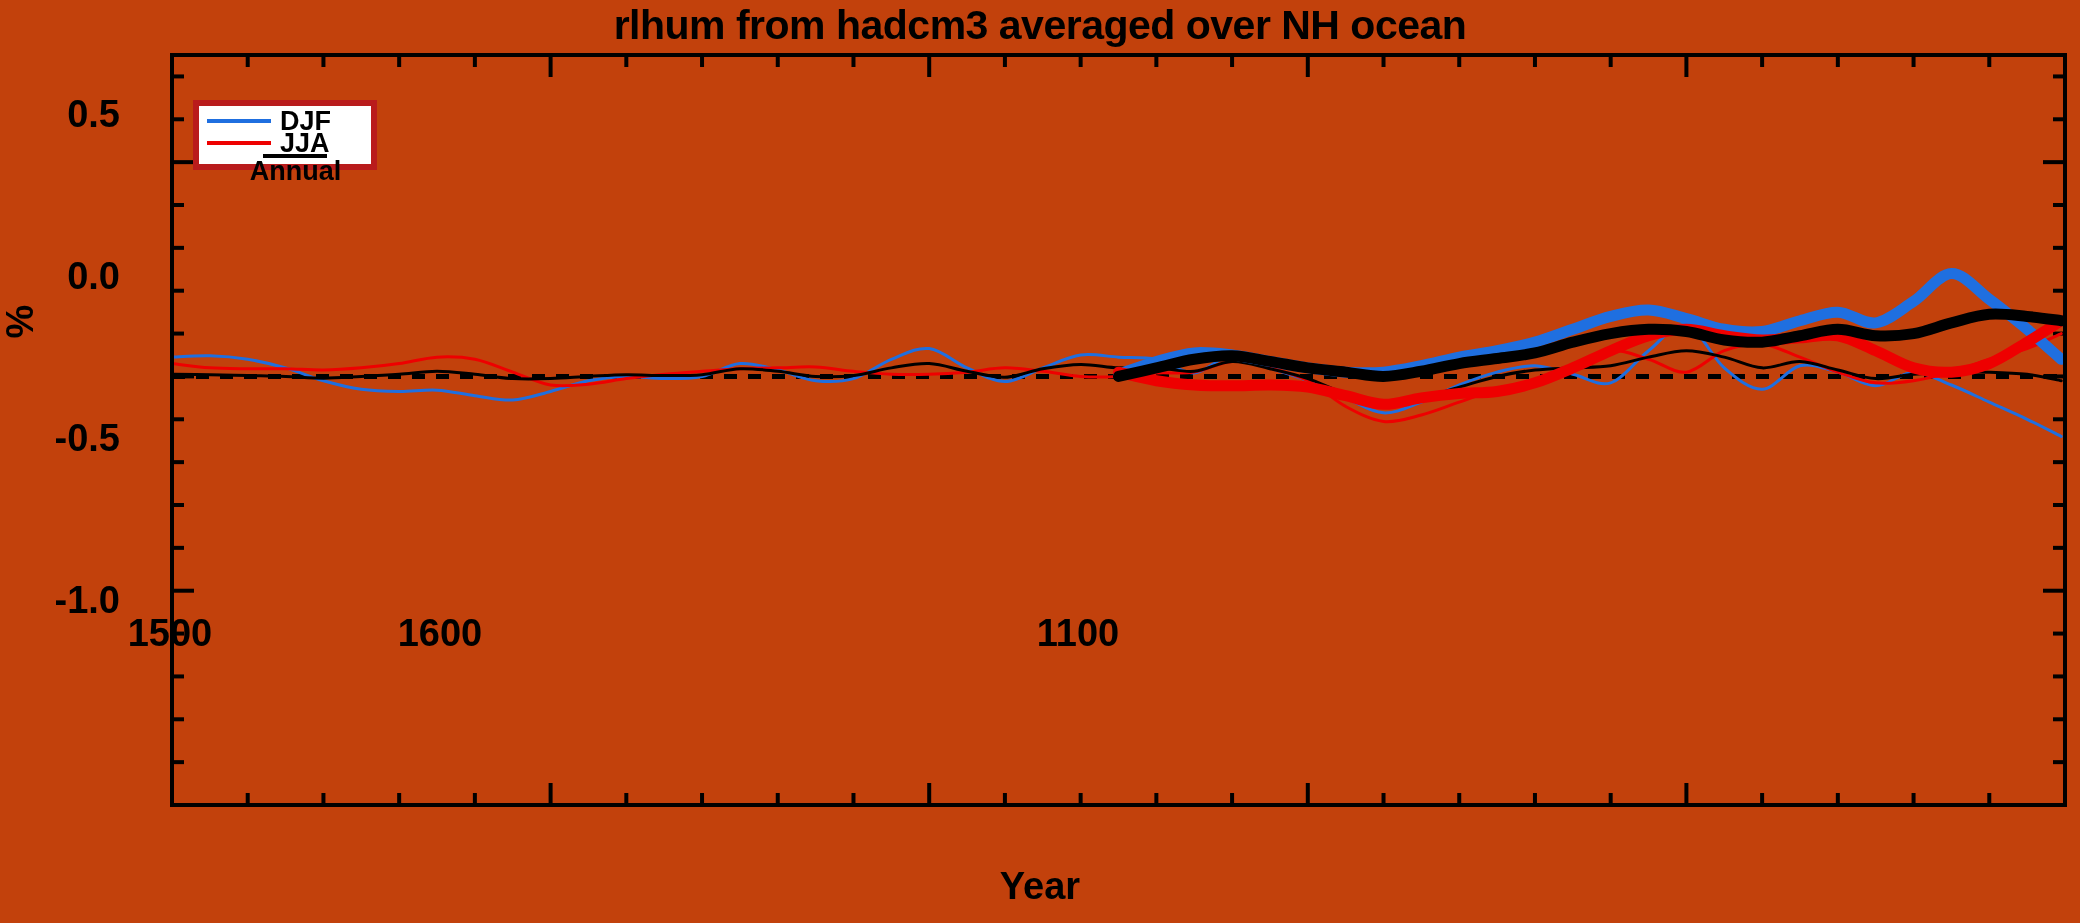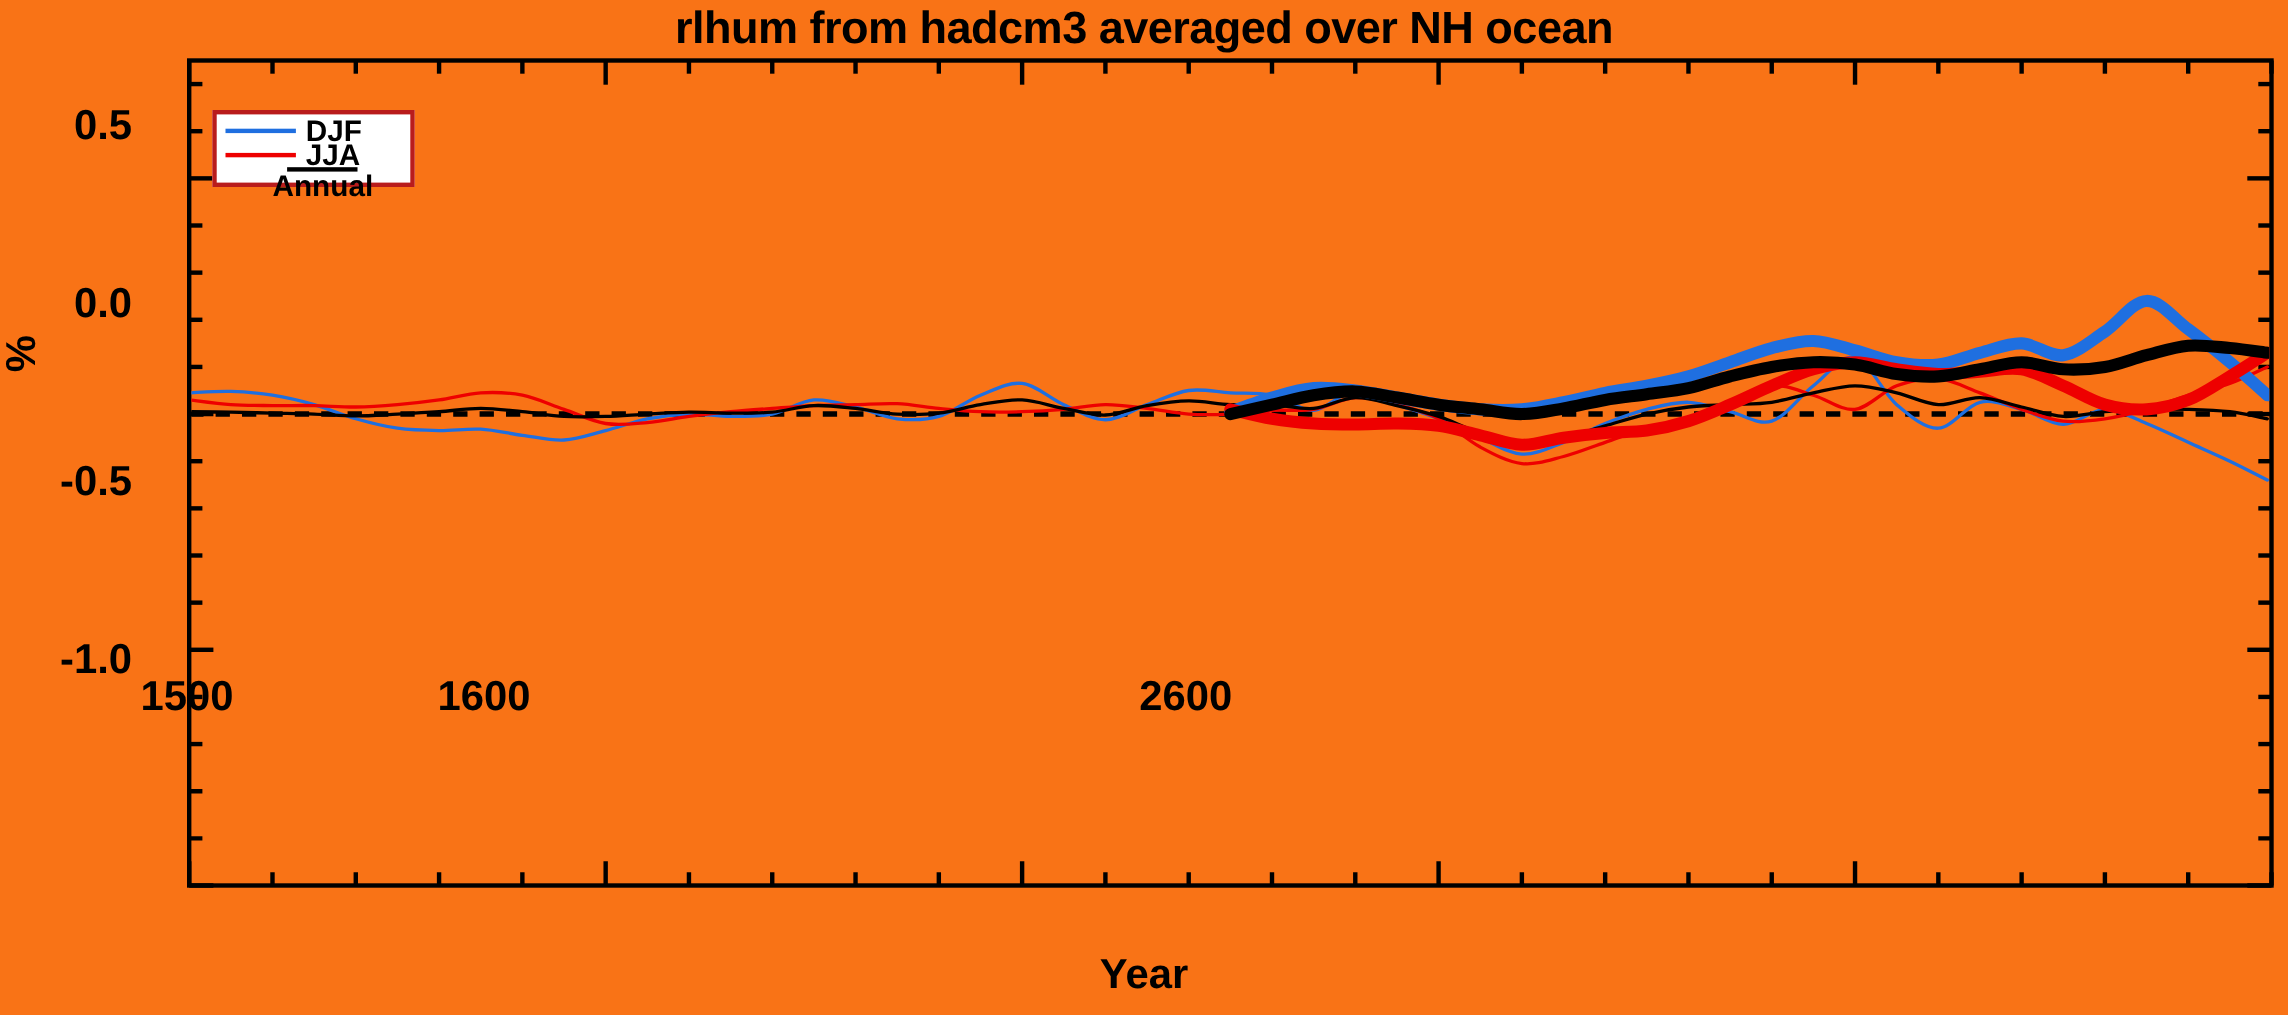--- a/index.html
+++ b/index.html
@@ -10,21 +10,21 @@
   body {
     width: 2080px;
     height: 923px;
     font-family: "Liberation Sans", sans-serif;
     overflow: hidden;
   }
   #figure {
     position: relative;
     width: 2080px;
     height: 923px;
-    background: #f97316;
+    background: #c2410c;
   }
   #chart-title {
     position: absolute;
     left: 0;
     top: 2px;
     width: 2080px;
     text-align: center;
     font-size: 41px;
     font-weight: bold;
     color: #000000;
@@ -69,21 +69,21 @@
     font-family: "Liberation Sans", sans-serif;
     white-space: nowrap;
     text-align: center;
   }
   #legend-box {
     position: absolute;
     left: 193px;
     top: 100px;
     width: 184px;
     height: 70px;
-    border: 4px solid #b91c1c;
+    border: 6px solid #b91c1c;
     background: #ffffff;
     box-sizing: border-box;
   }
   .legend-row {
     position: absolute;
     left: 0;
     width: 184px;
     height: 22px;
     display: flex;
     align-items: center;
@@ -225,21 +225,21 @@
 
   <div class="axis-tick-label ylabel-txt" style="left:0px; top:93px; width:120px;">0.5</div>
   <div class="axis-tick-label ylabel-txt" style="left:0px; top:255px; width:120px;">0.0</div>
   <div class="axis-tick-label ylabel-txt" style="left:0px; top:417px; width:120px;">-0.5</div>
   <div class="axis-tick-label ylabel-txt" style="left:0px; top:579px; width:120px;">-1.0</div>
 
   <div id="y-axis-title" style="left:-20px; top:300px; width:80px; text-align:center;">%</div>
 
   <div class="axis-tick-label xlabel-txt" style="left:70px; top:612px; width:200px;">1500</div>
   <div class="axis-tick-label xlabel-txt" style="left:340px; top:612px; width:200px;">1600</div>
-  <div class="axis-tick-label xlabel-txt" style="left:978px; top:612px; width:200px;">2600</div>
+  <div class="axis-tick-label xlabel-txt" style="left:978px; top:612px; width:200px;">1100</div>
 
   <div id="x-axis-title" style="left:940px; top:865px; width:200px;">Year</div>
 
   <div id="legend-box">
     <div class="legend-row" style="top:4px;">
       <div class="legend-swatch" id="sw0" style="background: rgb(31, 111, 224);"></div>
       <div class="legend-label">DJF</div>
     </div>
     <div class="legend-row" style="top:26px;">
       <div class="legend-swatch" id="sw1" style="background: rgb(238, 0, 0);"></div>

